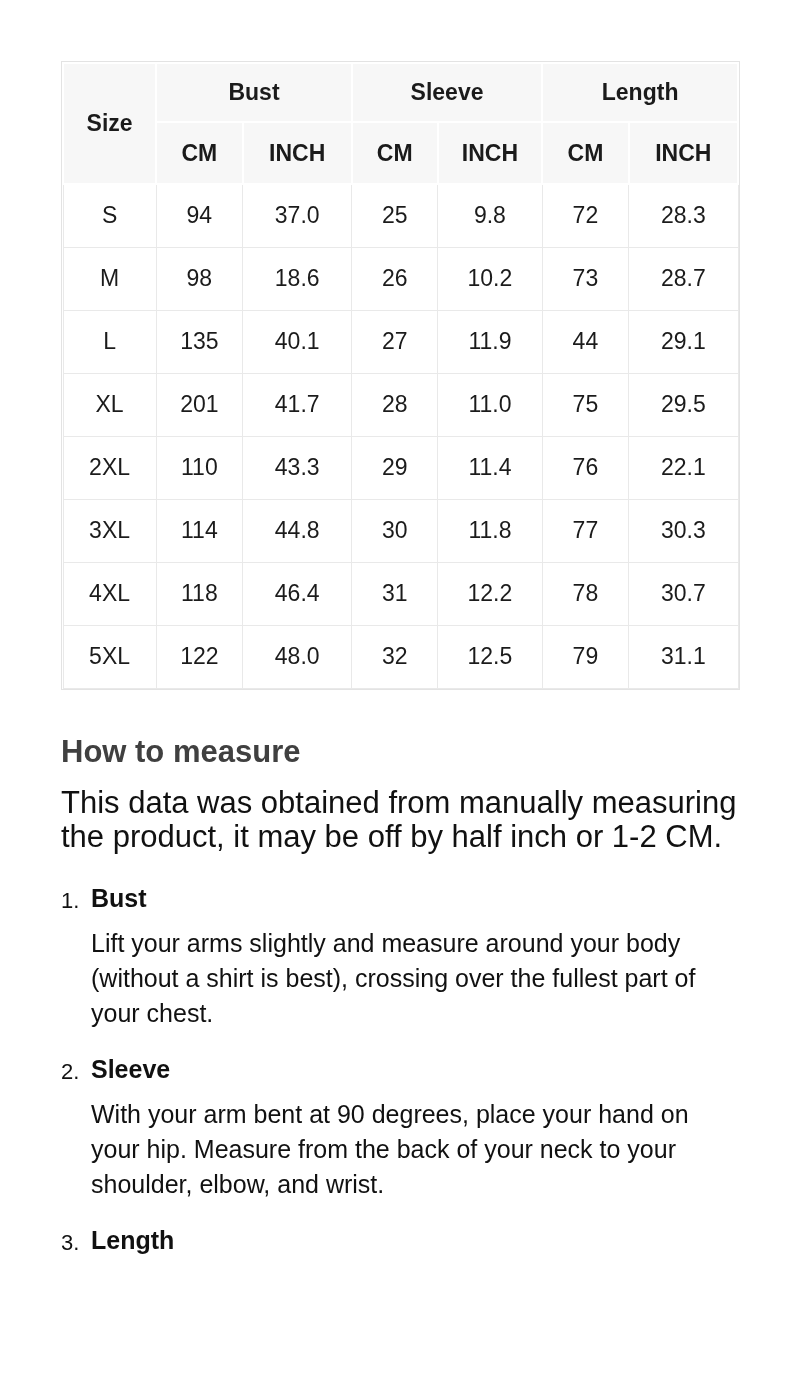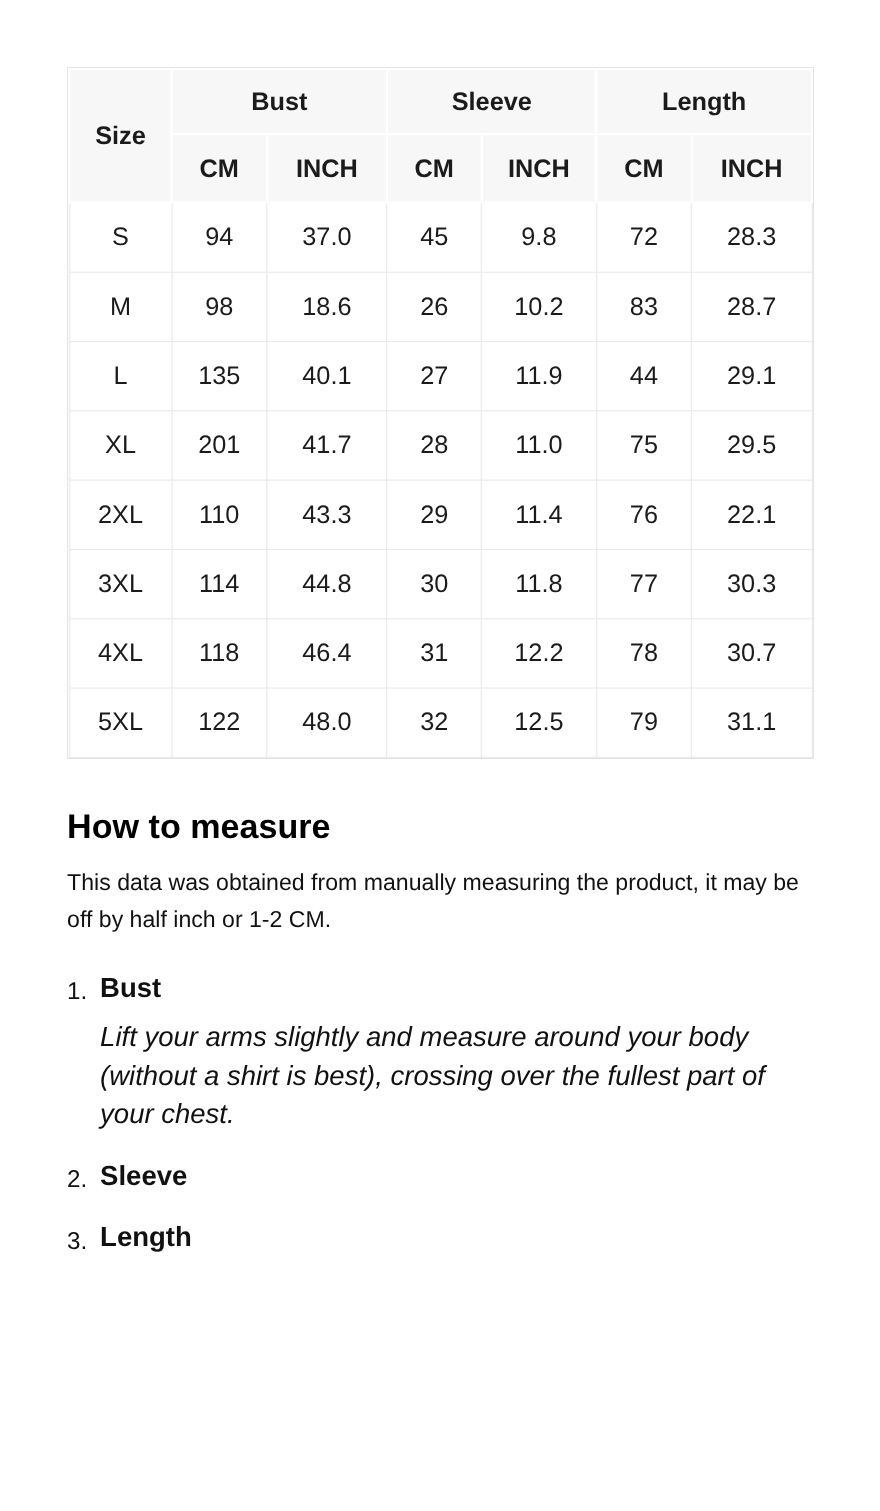--- a/index.html
+++ b/index.html
@@ -43,24 +43,24 @@
   tr.group-row th { height: 59px; }
   tr.unit-row th { height: 62px; }
   tbody tr { height: 63px; }
 
   
   h2.htm-title {
     font-size: 31px;
     font-weight: bold;
     line-height: 36px;
     margin: 44px 0 16px 0;
-    color: #000000;
+    color: #404040;
   }
   p.intro {
-    font-size: 21px;
+    font-size: 31px;
     line-height: 34px;
     margin: 0 0 30px 0;
   }
   ol.steps {
     list-style: none;
     margin: 0;
     padding: 0;
   }
   ol.steps li {
     display: grid;
@@ -76,21 +76,20 @@
   .step-title {
     font-size: 25px;
     font-weight: bold;
     line-height: 29px;
     margin-bottom: 13px;
   }
   .step-desc {
     font-size: 25px;
     line-height: 35px;
     margin: 0 0 10px 0;
-    font-style: italic;
   }
 </style>
 </head>
 <body>
 
 <div class="page">
 
   <div class="table-wrap">
     <table class="size-chart">
       <colgroup>
@@ -116,32 +115,32 @@
           <th>INCH</th>
           <th>CM</th>
           <th>INCH</th>
         </tr>
       </thead>
       <tbody>
         <tr>
           <td>S</td>
           <td>94</td>
           <td>37.0</td>
-          <td>45</td>
+          <td>25</td>
           <td>9.8</td>
           <td>72</td>
           <td>28.3</td>
         </tr>
         <tr>
           <td>M</td>
           <td>98</td>
           <td>18.6</td>
           <td>26</td>
           <td>10.2</td>
-          <td>83</td>
+          <td>73</td>
           <td>28.7</td>
         </tr>
         <tr>
           <td>L</td>
           <td>135</td>
           <td>40.1</td>
           <td>27</td>
           <td>11.9</td>
           <td>44</td>
           <td>29.1</td>
@@ -204,20 +203,21 @@
       <span class="step-num">1.</span>
       <div>
         <div class="step-title">Bust</div>
         <p class="step-desc">Lift your arms slightly and measure around your body (without a shirt is best), crossing over the fullest part of your chest.</p>
       </div>
     </li>
     <li>
       <span class="step-num">2.</span>
       <div>
         <div class="step-title">Sleeve</div>
+        <p class="step-desc">With your arm bent at 90 degrees, place your hand on your hip. Measure from the back of your neck to your shoulder, elbow, and wrist.</p>
       </div>
     </li>
     <li>
       <span class="step-num">3.</span>
       <div>
         <div class="step-title">Length</div>
       </div>
     </li>
   </ol>
 

